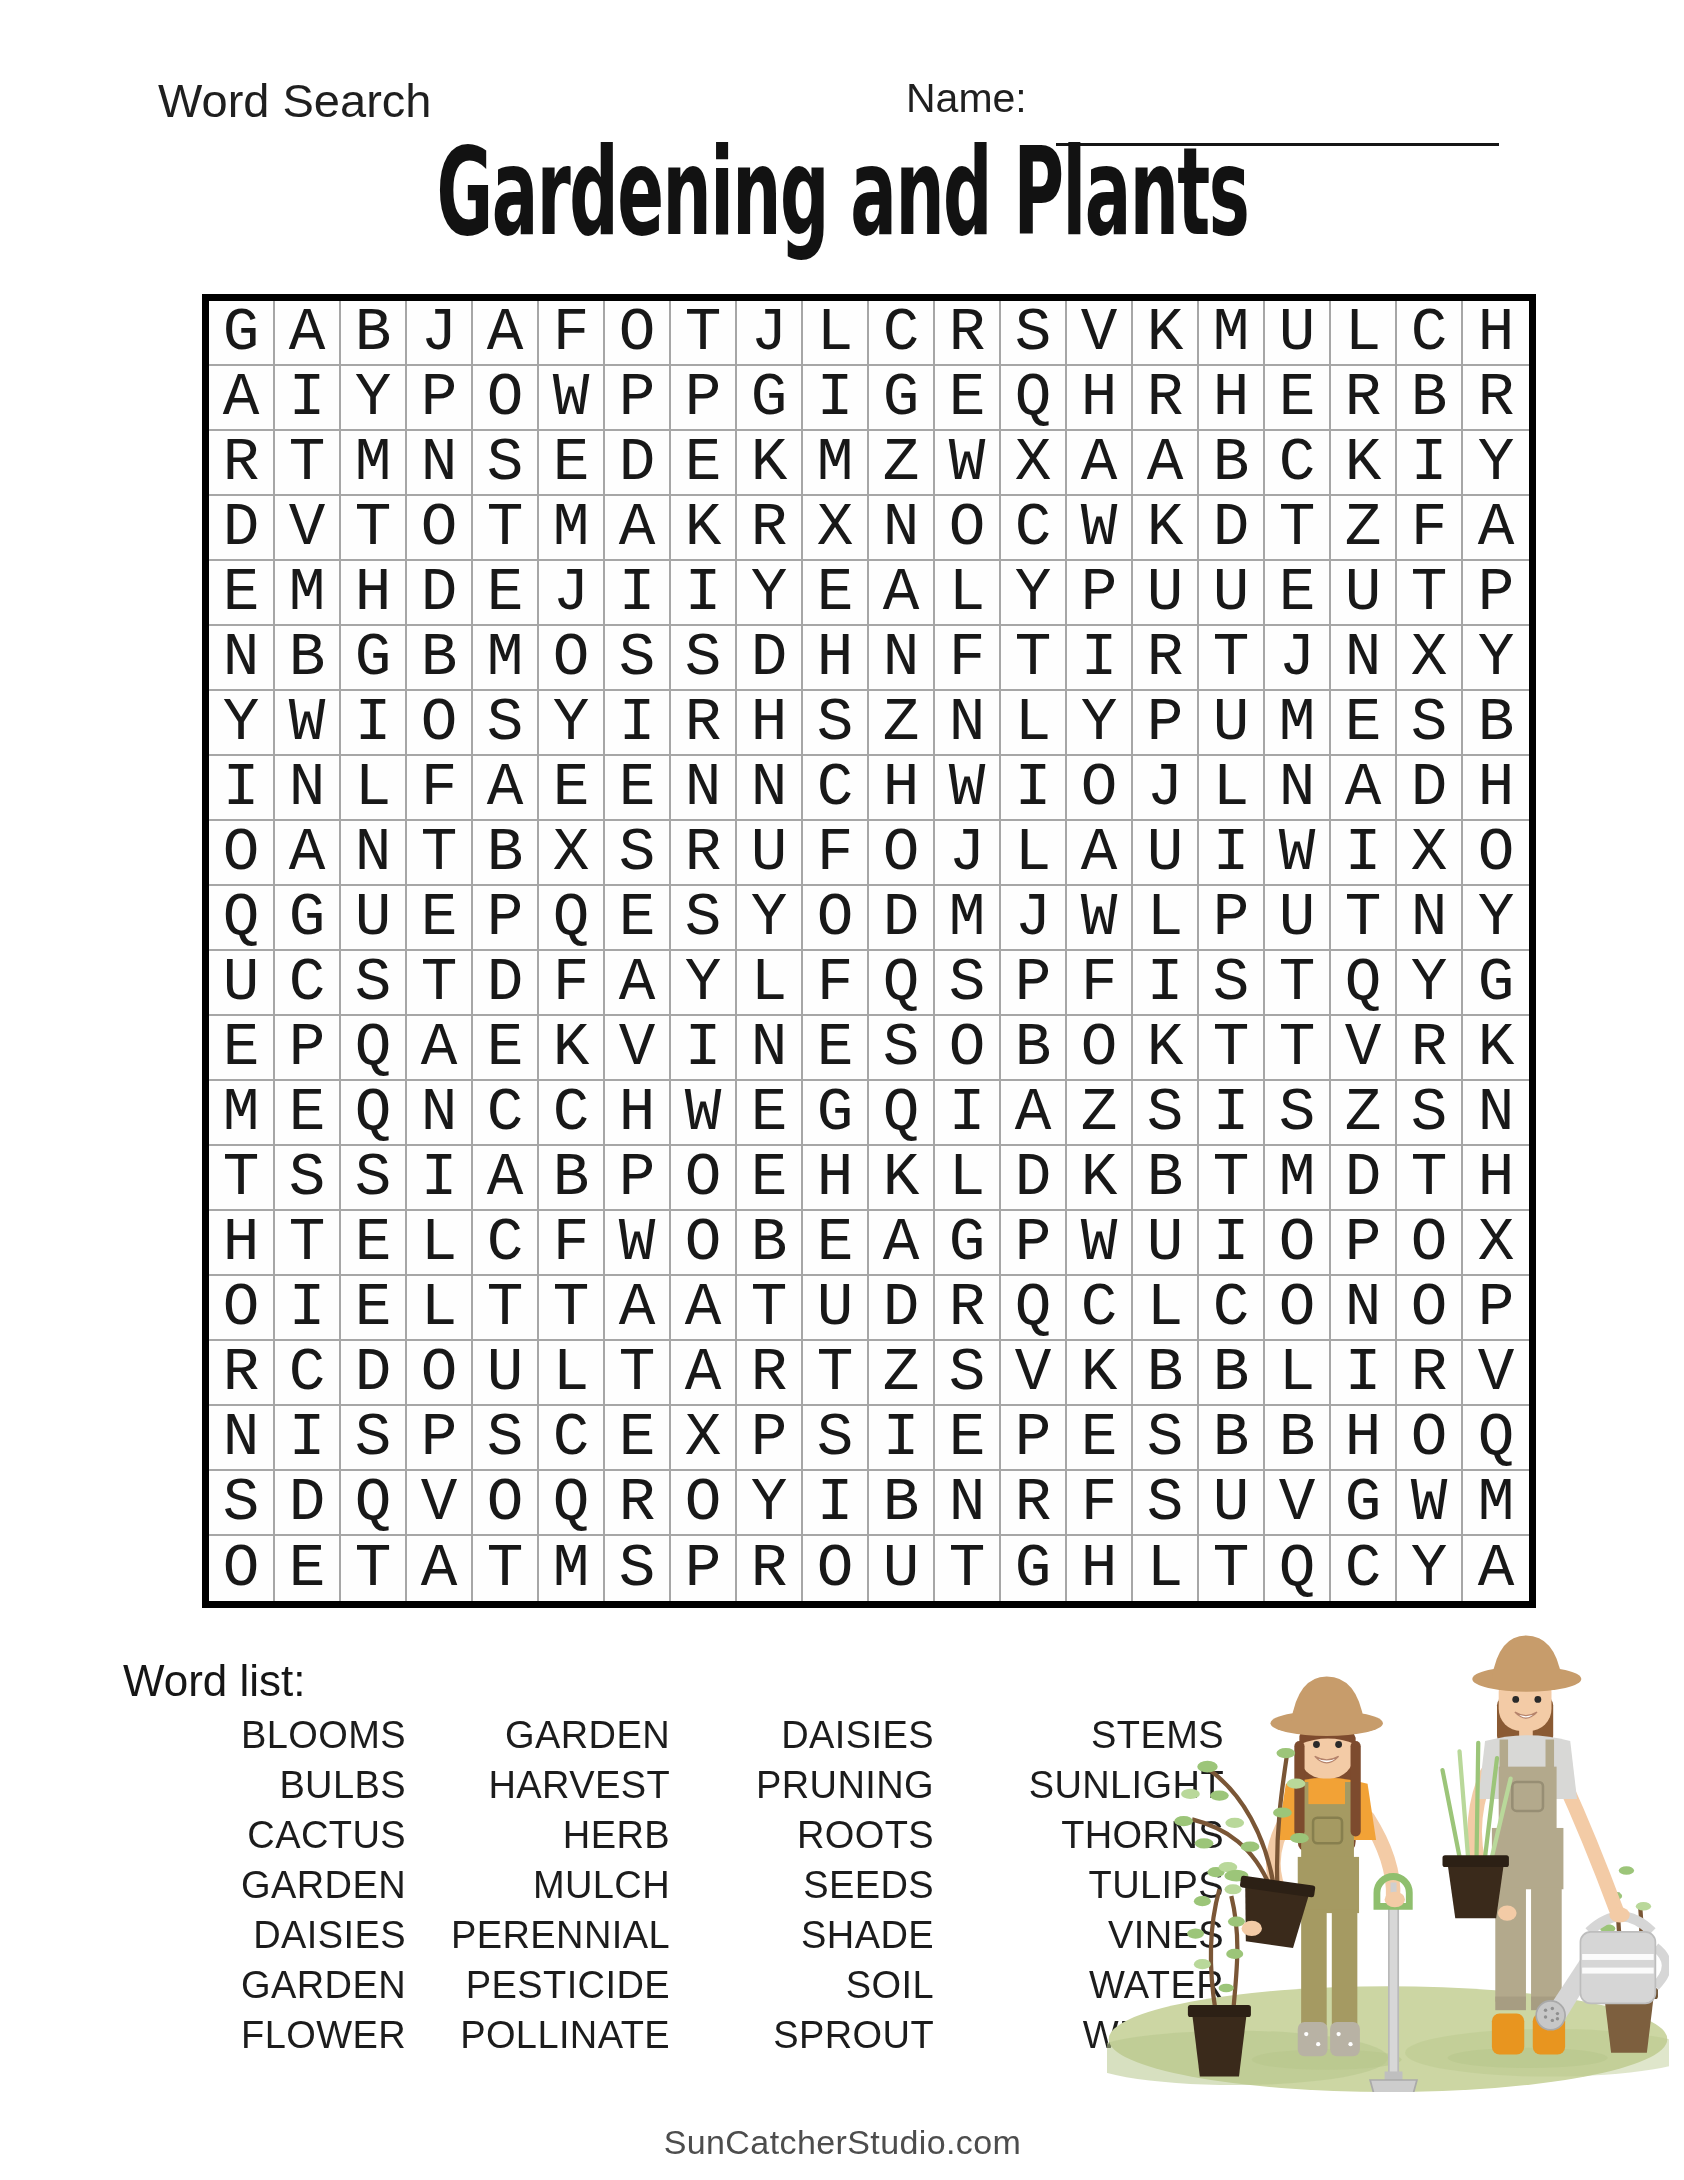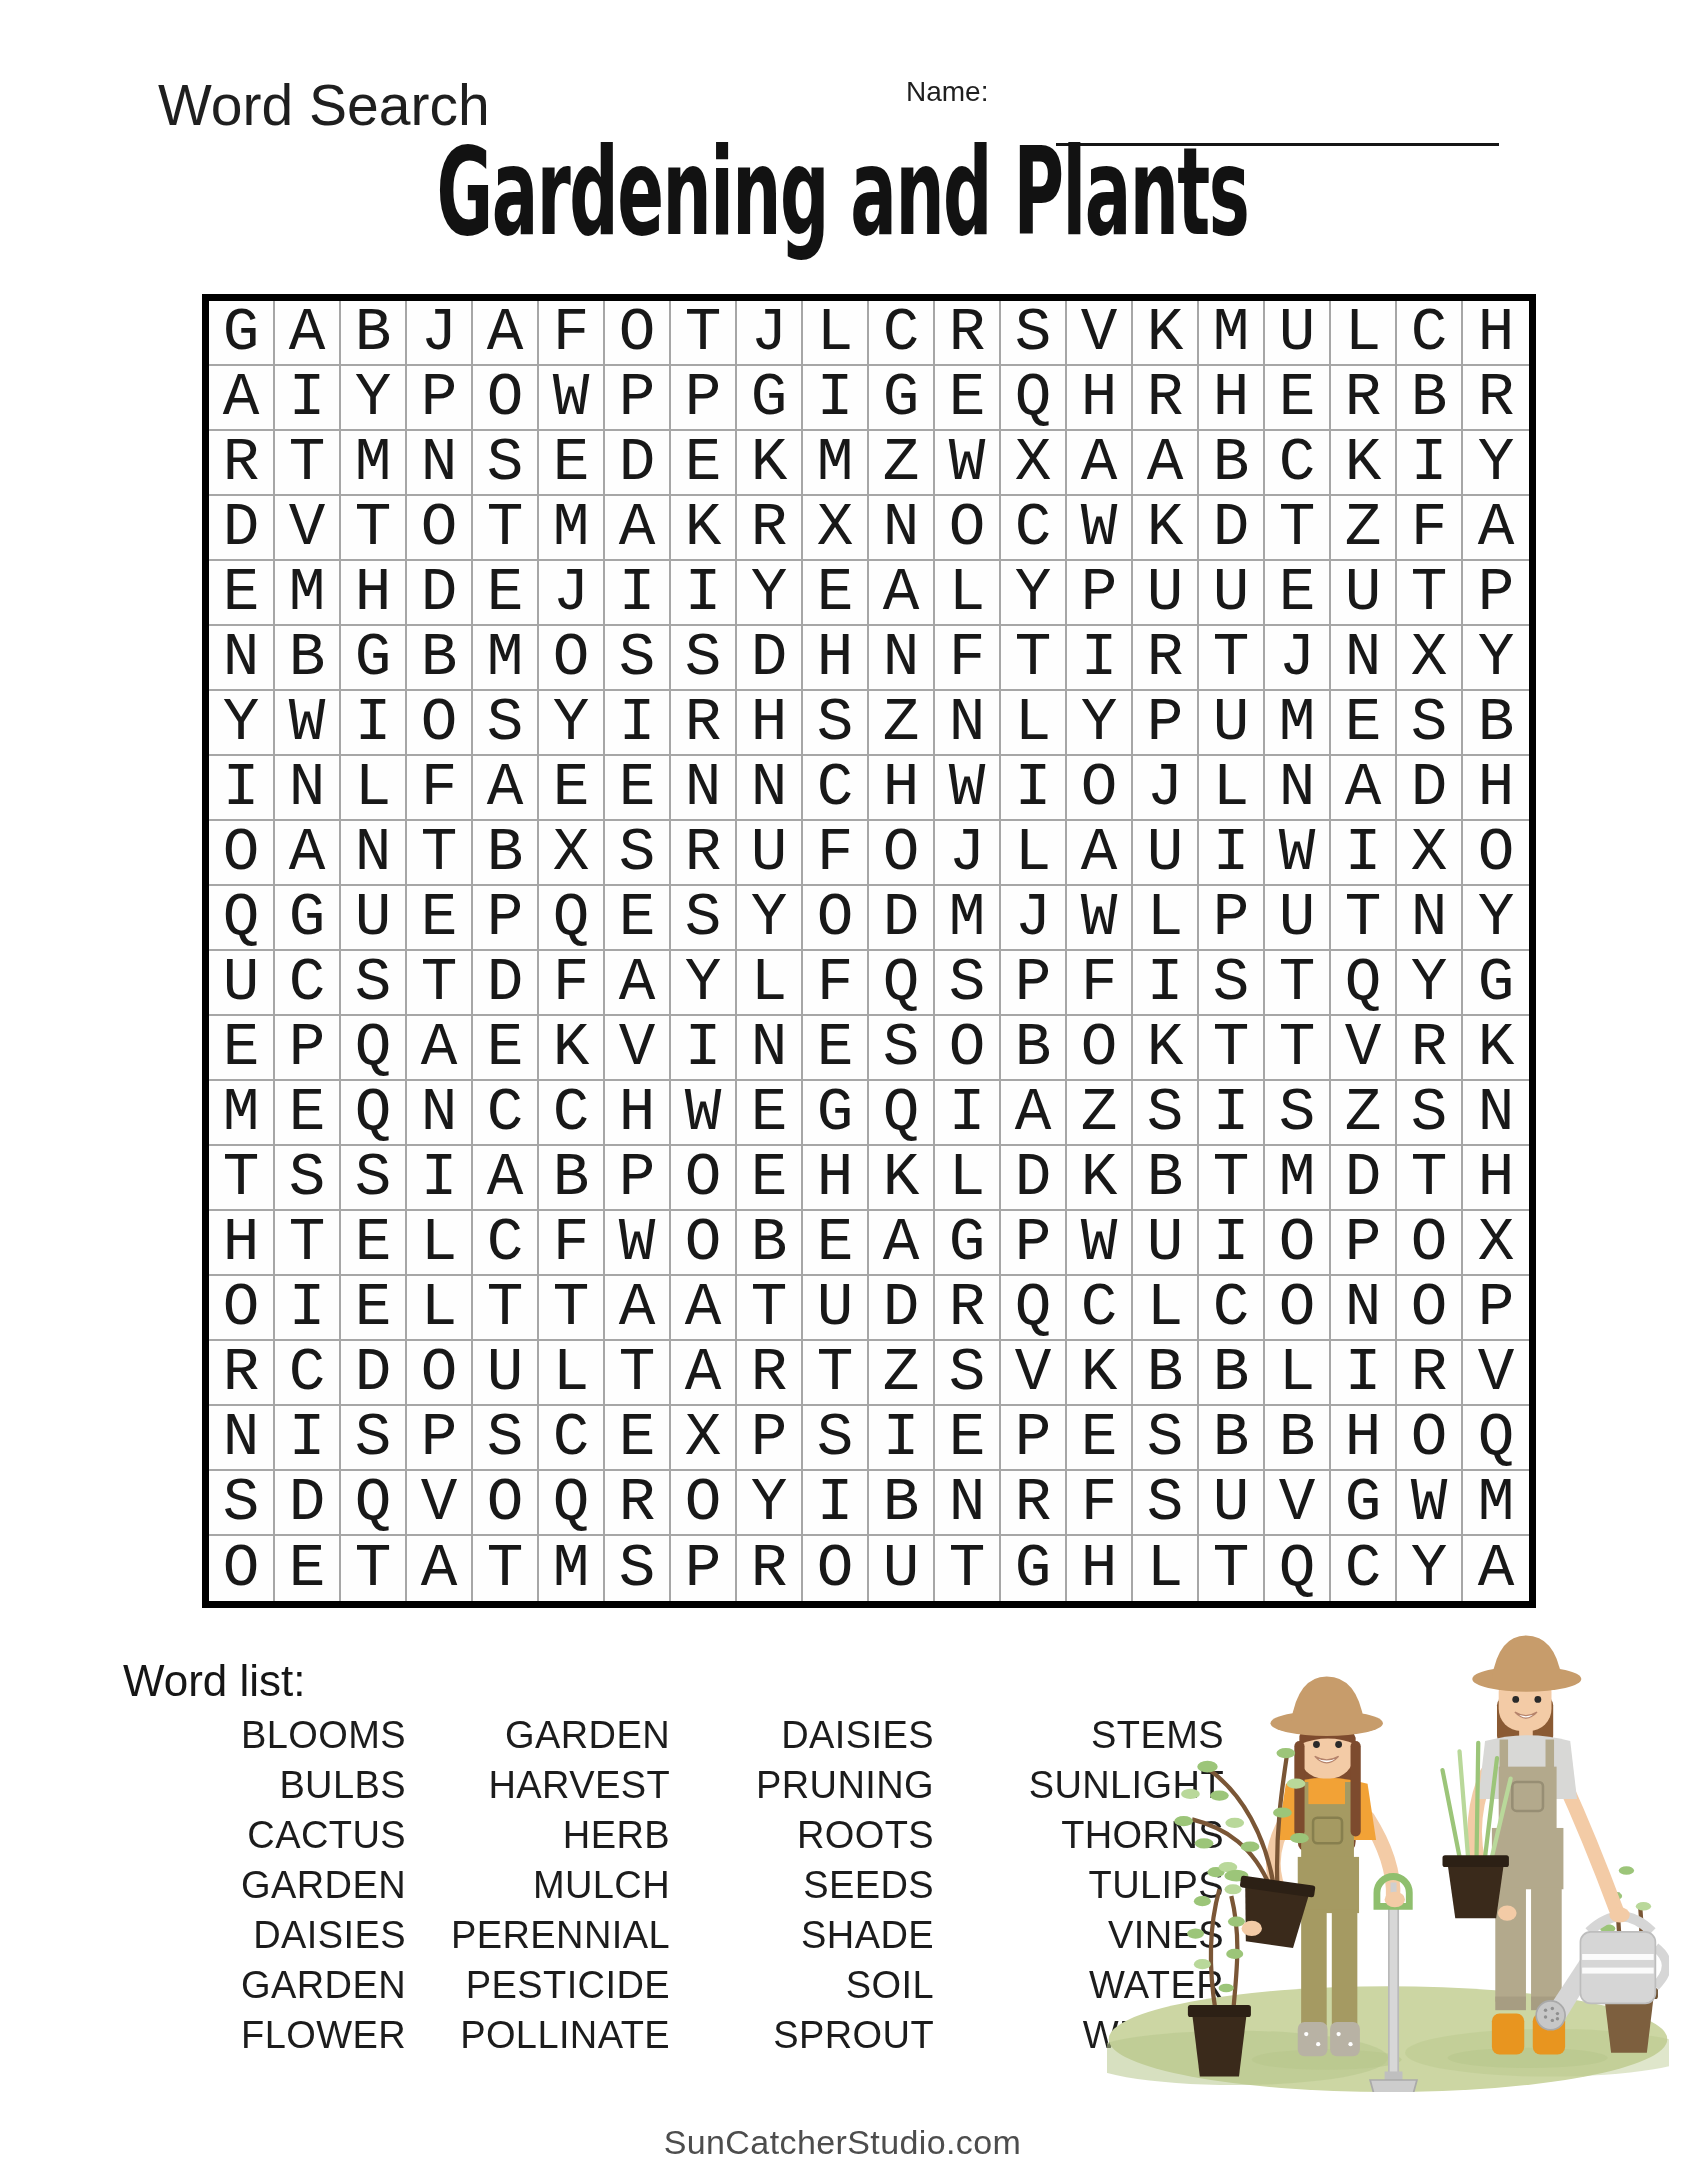--- a/index.html
+++ b/index.html
@@ -1,20 +1,20 @@
 <!DOCTYPE html>
 <html style="font-size:13.6px"><head>
 <meta charset="utf-8">
 <style>
   html,body{margin:0;padding:0;background:#888;}
   .page{position:relative;width:1685px;height:2181px;background:#ffffff;overflow:hidden;
         font-family:"Liberation Sans",sans-serif;color:#1b1b1b;}
 
-  .hdr-type{position:absolute;left:158px;top:77px;font-size:57px;line-height:1;color:#1f1f1f;}
-  .hdr-name{position:absolute;left:906px;top:78px;font-size:28px;line-height:1;color:#1f1f1f;}
+  .hdr-type{position:absolute;left:158px;top:77px;font-size:47px;line-height:1;color:#1f1f1f;}
+  .hdr-name{position:absolute;left:906px;top:78px;font-size:41px;line-height:1;color:#1f1f1f;}
   .name-line{position:absolute;left:1056px;top:102px;width:443px;height:41px;
              border-bottom:3.4px solid #161616;}
 
   .title{position:absolute;left:0;top:126px;width:100%;margin:0;text-align:center;
          font-family:"DejaVu Sans",sans-serif;font-weight:700;font-size:121px;line-height:1.1;
          letter-spacing:-2.6px;transform:scaleX(0.57);color:#121212;}
 
   .grid{position:absolute;left:202px;top:294px;border:7.7px solid #000;background:#fff;
         display:grid;grid-template-columns:repeat(20,66px);grid-template-rows:repeat(20,65px);}
   .cell{border-right:2.6px solid #a6a6a6;border-bottom:2.6px solid #a6a6a6;box-sizing:border-box;

